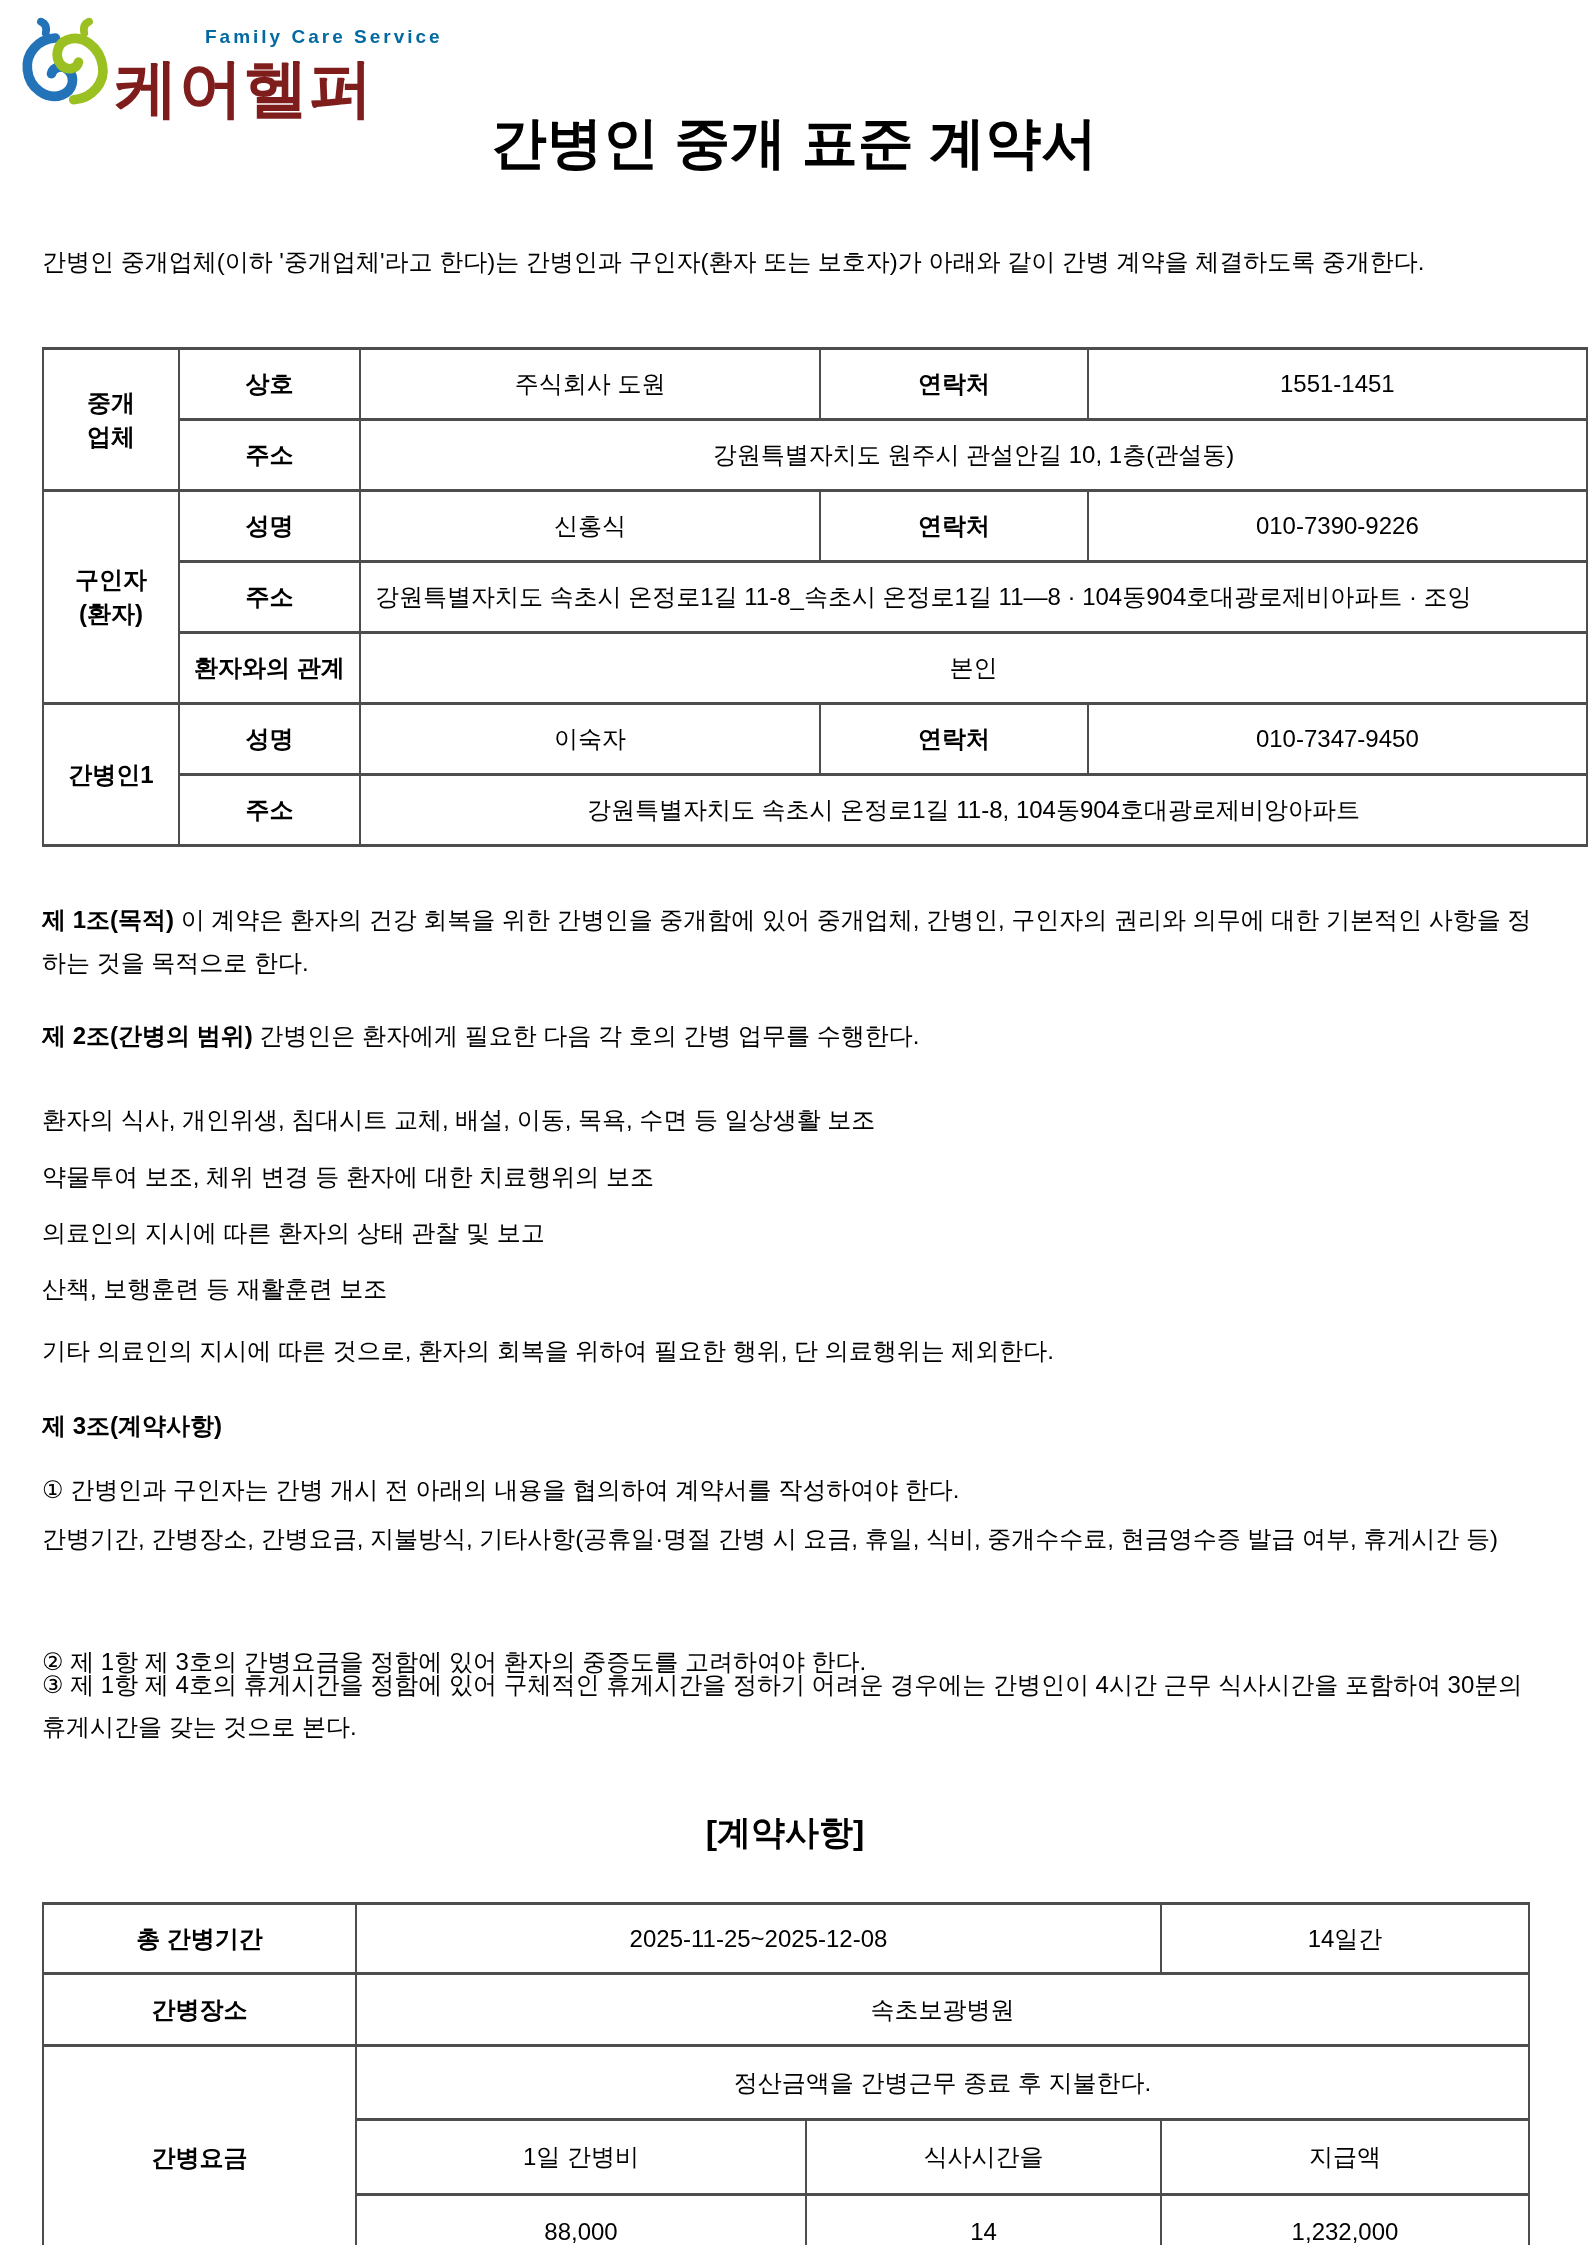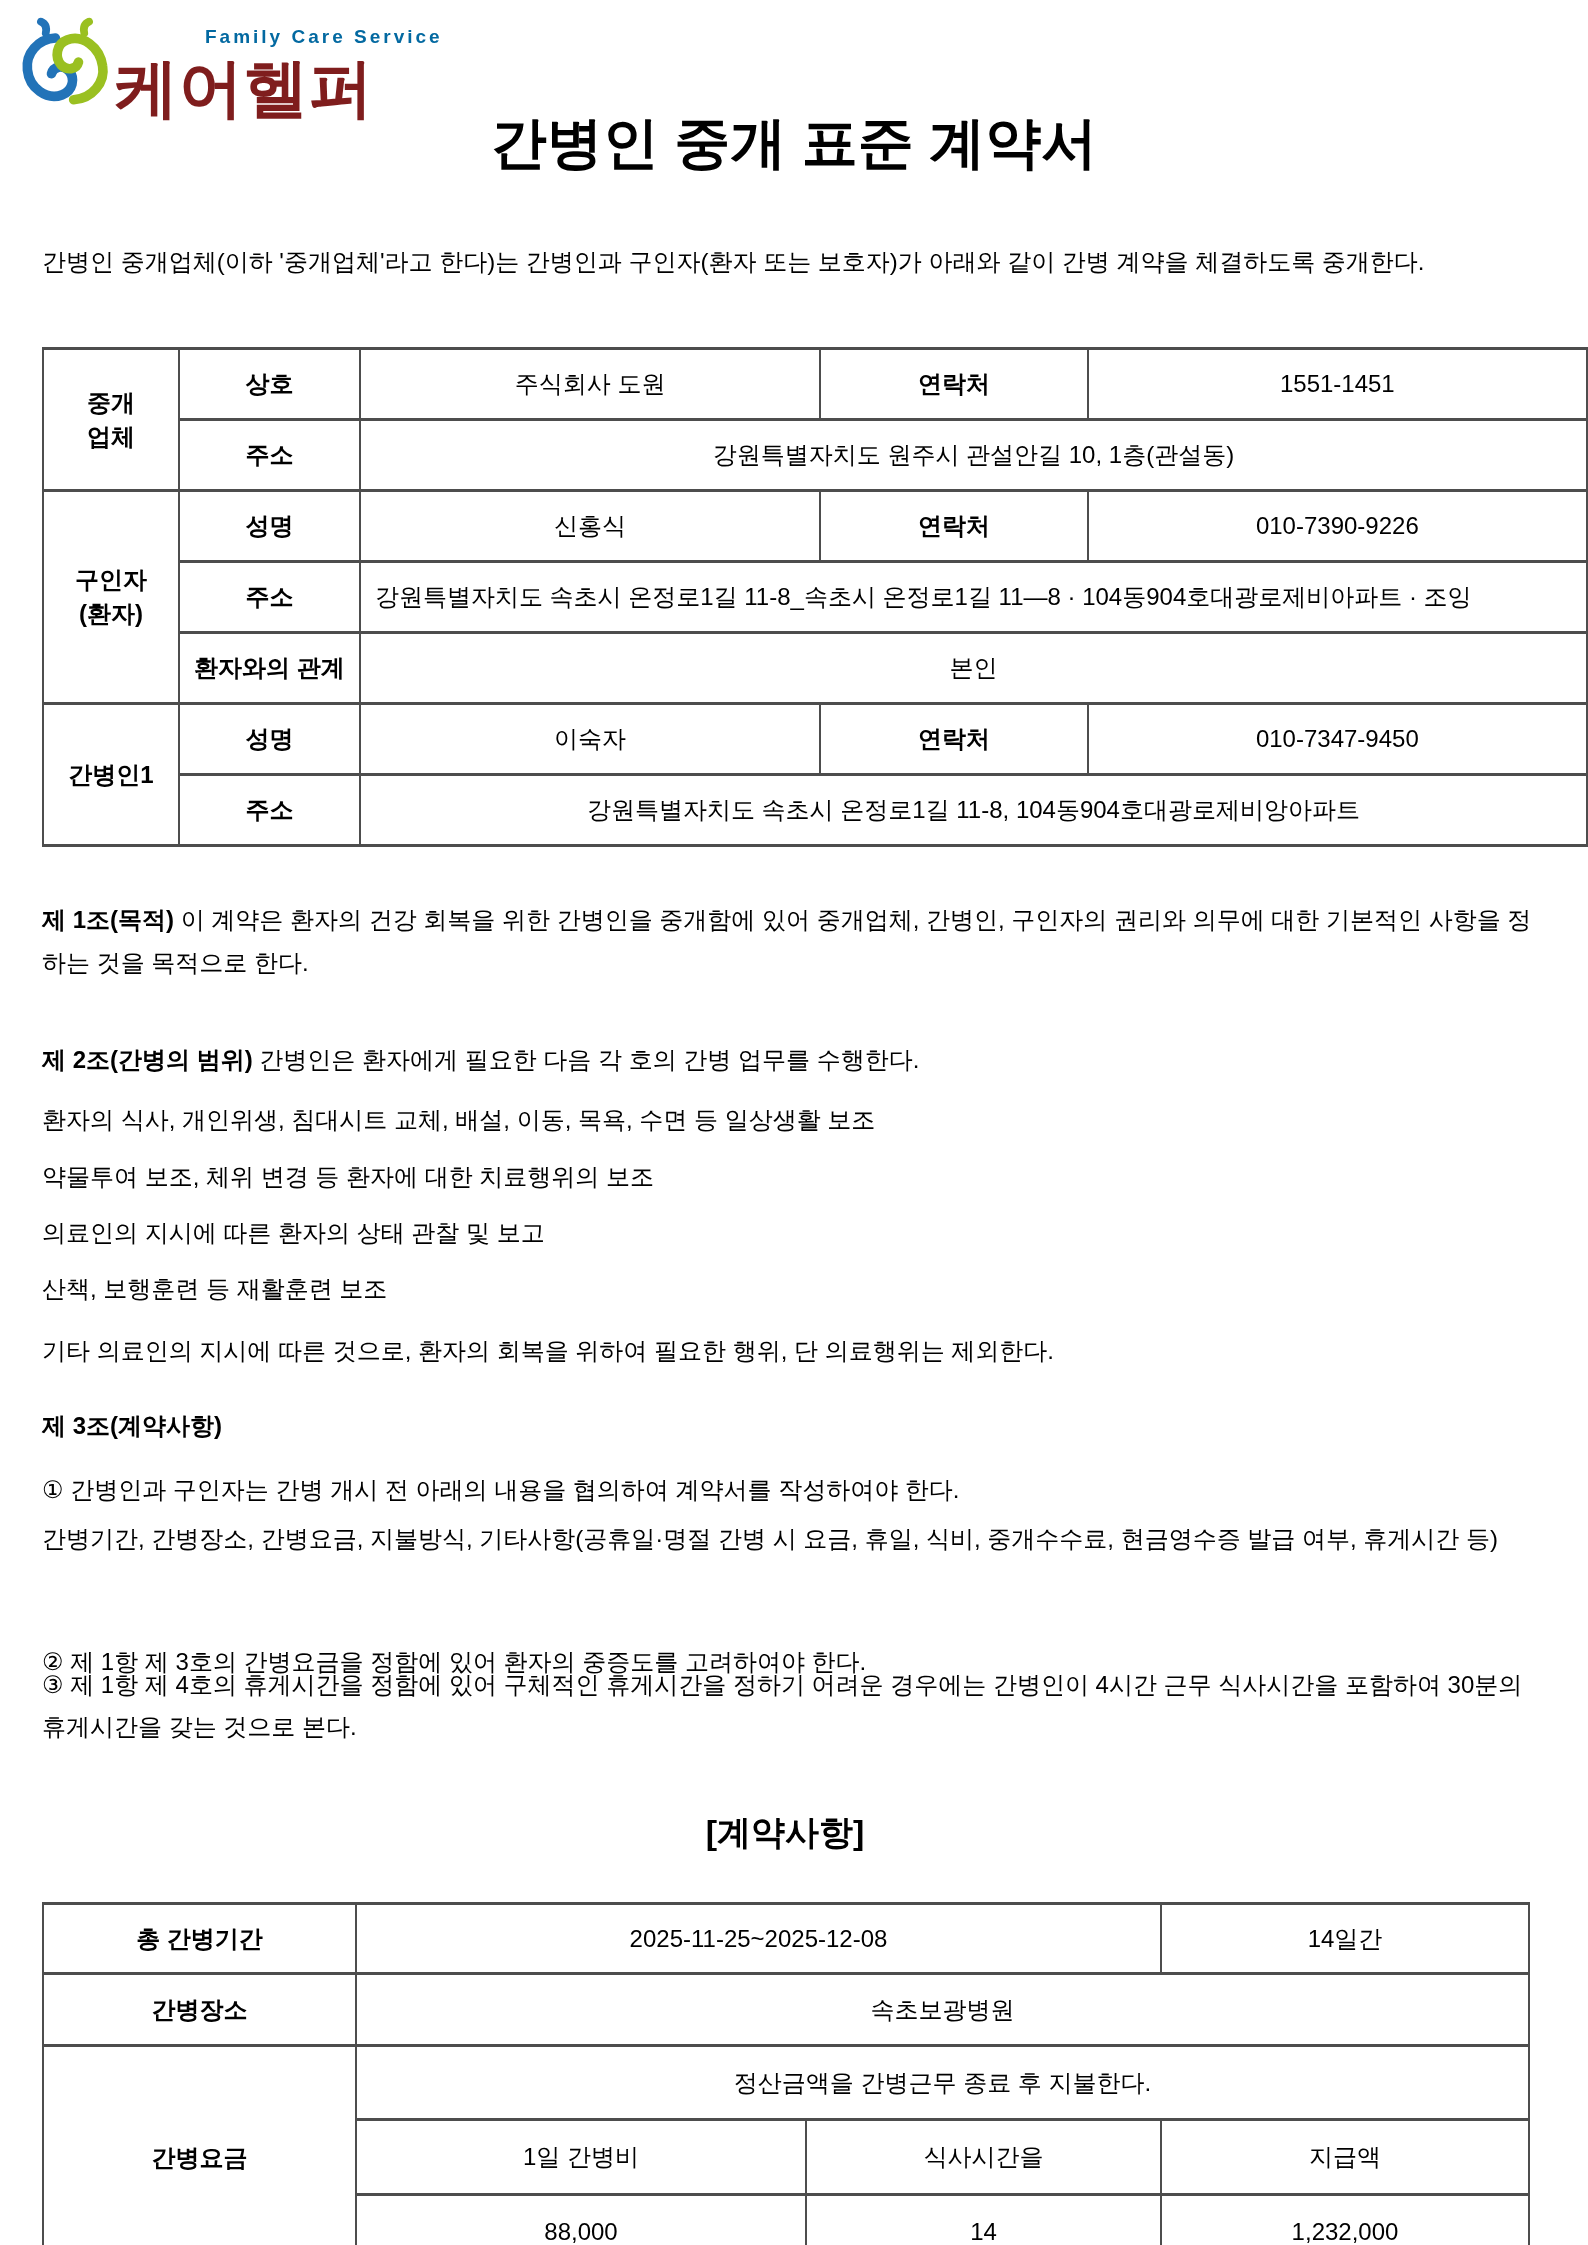--- a/index.html
+++ b/index.html
@@ -105,21 +105,21 @@
     <td class="lbl">주소</td>
     <td colspan="3">강원특별자치도 속초시 온정로1길 11-8, 104동904호대광로제비앙아파트</td>
   </tr>
 </tbody>
   </table>
 
 <div class="abs para" style="top:898px;">
   <b>제 1조(목적)</b><span> 이 계약은 환자의 건강 회복을 위한 간병인을 중개함에 있어 중개업체, 간병인, 구인자의 권리와 의무에 대한 기본적인 사항을 정하는 것을 목적으로 한다.</span>
 </div>
 
-<div class="abs para" style="top:1038px;">
+<div class="abs para" style="top:1014px;">
   <b>제 2조(간병의 범위)</b><span> 간병인은 환자에게 필요한 다음 각 호의 간병 업무를 수행한다.</span>
 </div>
 
 <div class="abs para" style="top:1098px;">환자의 식사, 개인위생, 침대시트 교체, 배설, 이동, 목욕, 수면 등 일상생활 보조</div>
 <div class="abs para" style="top:1155px;">약물투여 보조, 체위 변경 등 환자에 대한 치료행위의 보조</div>
 <div class="abs para" style="top:1211px;">의료인의 지시에 따른 환자의 상태 관찰 및 보고</div>
 <div class="abs para" style="top:1267px;">산책, 보행훈련 등 재활훈련 보조</div>
 <div class="abs para" style="top:1329px;">기타 의료인의 지시에 따른 것으로, 환자의 회복을 위하여 필요한 행위, 단 의료행위는 제외한다.</div>
 
 <div class="abs para" style="top:1404px;">

